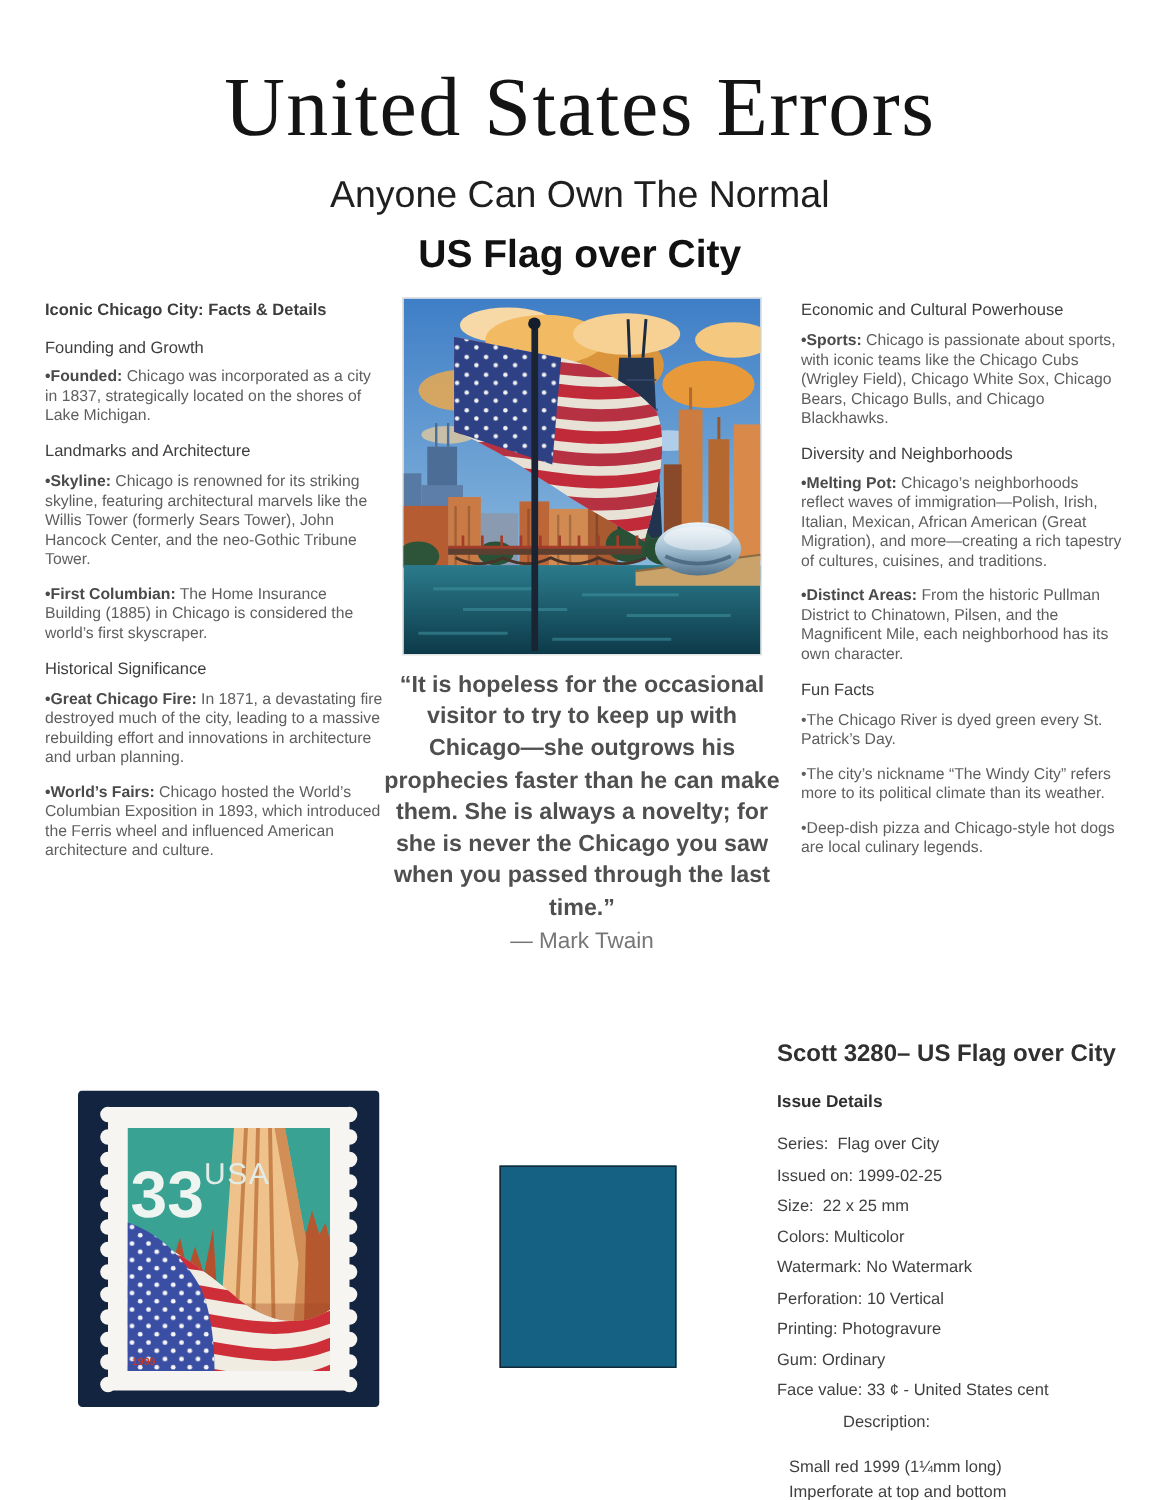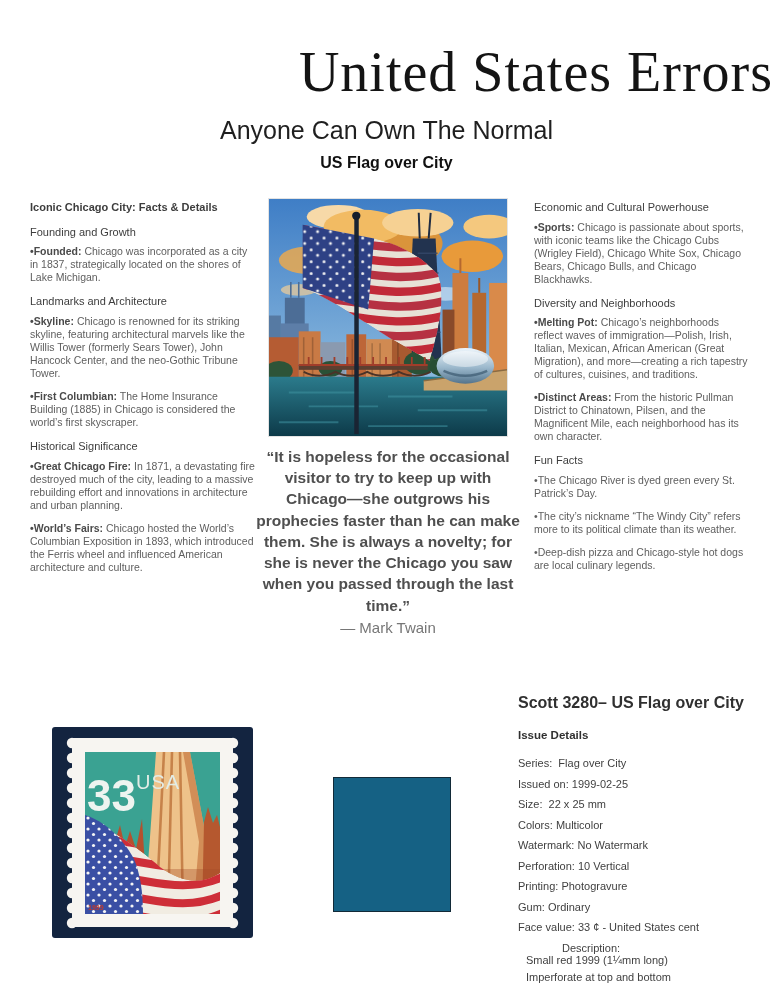--- a/index.html
+++ b/index.html
@@ -1,26 +1,26 @@
 <!DOCTYPE html>
 <html><head>
 <meta charset="utf-8">
 <style>
   html,body{margin:0;padding:0;background:#ffffff;}
   .page{position:relative;width:773px;height:1000px;background:#ffffff;overflow:hidden;
         font-family:"Liberation Sans",sans-serif;}
 
   
-  .main-title{position:absolute;top:40px;left:0;width:773px;text-align:right;
+  .main-title{position:absolute;top:40px;left:0;width:773px;text-align:center;
               font-family:"Liberation Serif",serif;font-size:56px;font-weight:500;
               color:#141414;letter-spacing:1px;margin:0;}
   .subtitle{position:absolute;top:116px;left:0;width:773px;text-align:center;
             font-size:25px;font-weight:400;color:#1f1f1f;margin:0;}
   .subheading{position:absolute;top:154px;left:0;width:773px;text-align:center;
-              font-size:16px;font-weight:700;color:#111;margin:0;}
+              font-size:26px;font-weight:700;color:#111;margin:0;}
 
   
   .col{position:absolute;font-size:10.5px;line-height:1.24;color:#5e5e5e;}
   .col-left{left:30px;top:201px;width:226px;}
   .col-right{left:534px;top:201px;width:214px;}
   .col-title{font-size:11px;font-weight:700;color:#3d3d3d;margin:0 0 7px 0;}
   .sec-heading{font-size:11px;font-weight:400;color:#3d3d3d;margin:11px 0 6px 0;}
   .bullet{margin:0 0 10px 0;}
   .bullet b{color:#4a4a4a;}
 
@@ -38,21 +38,21 @@
   .stamp{position:absolute;left:52px;top:727px;width:201px;height:211px;}
   .stamp svg{display:block;width:100%;height:100%;}
   .swatch{position:absolute;left:333px;top:777px;width:118px;height:135px;
           border:1px solid #122a38;box-sizing:border-box;}
 
   .issue-panel{position:absolute;left:518px;top:678px;width:238px;
                font-size:11px;color:#3f3f3f;}
   .issue-title{font-size:16px;font-weight:700;color:#303030;margin:16px 0 17px 0;}
   .issue-sub{font-size:11.5px;font-weight:700;color:#303030;margin:0 0 17px 0;}
   .field{margin:0 0 9.5px 0;white-space:pre-wrap;line-height:1;}
-  .desc-label{margin:0 0 0 0;line-height:1;padding-left:44px;}
+  .desc-label{margin:0 0 18px 0;line-height:1;padding-left:44px;}
   .desc-line{margin:0 0 4px 8px;line-height:1.25;}
 </style>
 </head>
 <body>
 
 <div class="page">
 
   <h1 class="main-title">United States Errors</h1>
   <div class="subtitle">Anyone Can Own The Normal</div>
   <div class="subheading">US Flag over City</div>

